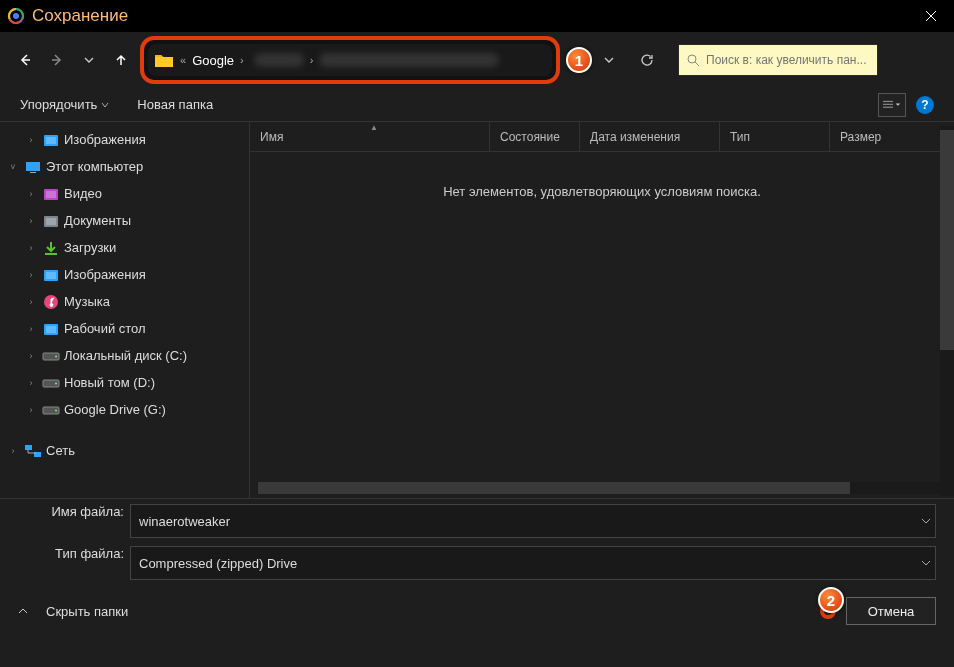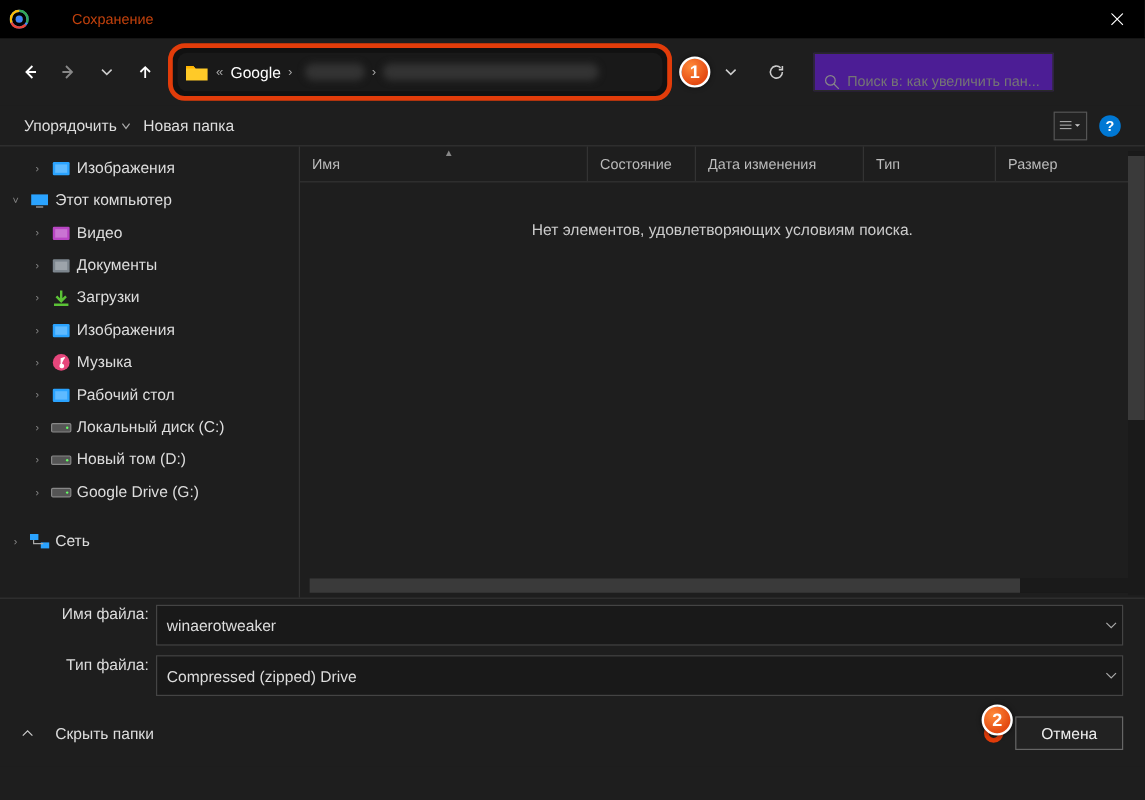--- a/index.html
+++ b/index.html
@@ -1,37 +1,37 @@
 <!DOCTYPE html>
 <html><head>
 <meta charset="utf-8">
 <style>
 * { margin:0; padding:0; box-sizing:border-box; font-family:"Segoe UI",Arial,sans-serif; }
 body { background:#1e1e1e; color:#ccc; width:954px; height:667px; overflow:hidden; position:relative; font-size:13px; }
 .titlebar { height:32px; background:#000; display:flex; align-items:center; padding:0 8px; border-bottom:1px solid #000; }
 .titlebar .t-icon { width:16px; height:16px; margin-right:8px; }
-.titlebar .title { flex:1; font-size:12px; color:#c2410c;margin-left:28px; }
+.titlebar .title { flex:1; font-size:17px; color:#fdba74; }
 .titlebar .close { width:46px; height:32px; display:flex; align-items:center; justify-content:center; margin-right:-8px; }
 .titlebar .close svg { width:10px; height:10px; }
 .navrow { height:56px; display:flex; align-items:center; padding:0 12px; gap:6px; background:#1e1e1e; }
 .nav-btn { width:26px; height:30px; display:flex; align-items:center; justify-content:center; color:#ccc; }
 .addr-wrap { border:4px solid #e23c0a; border-radius:14px; padding:4px; display:flex; align-items:center; flex:0 0 420px; height:48px; background:#111; position:relative; }
 .addr-inner { display:flex; align-items:center; gap:6px; padding:0 6px; width:100%; height:100%; background:#191919; border-radius:8px; }
 .folder-ico { width:20px; height:16px; }
 .chevs { color:#aaa; font-size:11px; }
 .crumb { color:#fff; font-size:13px; }
 .blurred { height:14px; width:180px; border-radius:8px; background:#333; filter:blur(3px); }
 .blurred.small { width:50px; margin-left:4px;}
 .marker { width:26px; height:26px; border-radius:50%; background:radial-gradient(circle at 35% 30%,#ff8a3a,#e44a12 70%); border:2px solid #fff; color:#fff; font-weight:bold; display:flex; align-items:center; justify-content:center; font-size:15px; box-shadow:0 0 4px rgba(0,0,0,.6); }
 .marker.m1 { position:absolute; right:-36px; top:50%; transform:translateY(-50%); }
 .dd-chev { width:30px; height:32px; display:flex; align-items:center; justify-content:center; margin-left:28px; }
 .refresh { width:30px; height:32px; display:flex; align-items:center; justify-content:center; margin:0 2px; }
-.search { flex:1; max-width:200px; height:32px; background:#4c1d95; display:flex; align-items:flex-end; padding:0 8px; gap:6px; margin-left:8px; border:1px solid #2a2a2a; }
+.search { flex:1; max-width:200px; height:32px; background:#fef9c3; display:flex; align-items:center; padding:0 8px; gap:6px; margin-left:8px; border:1px solid #2a2a2a; }
 .search input { background:transparent; border:none; color:#888; font-size:12px; flex:1; outline:none; }
-.toolbar { height:34px; display:flex; align-items:center; padding:0 20px; gap:10px; border-bottom:1px solid #333; }
+.toolbar { height:34px; display:flex; align-items:center; padding:0 20px; gap:28px; border-bottom:1px solid #333; }
 .tool-item { display:flex; align-items:center; gap:4px; font-size:13px; color:#ddd; }
 .toolbar .right { margin-left:auto; display:flex; gap:10px; align-items:center; }
 .view-btn { width:28px; height:24px; border:1px solid #555; background:#222; display:flex; align-items:center; justify-content:center; padding:0 4px; }
 .help { width:18px; height:18px; border-radius:50%; background:#0078d4; color:#fff; display:flex; align-items:center; justify-content:center; font-size:12px; font-weight:bold; }
 .mainrow { display:flex; height:376px; }
 .sidebar { width:250px; border-right:1px solid #333; overflow:hidden; padding-top:4px; }
 .tree-item { display:flex; align-items:center; height:27px; padding-left:6px; gap:4px; font-size:13px; color:#ddd; }
 .tree-item .exp { width:14px; font-size:9px; color:#888; display:flex; justify-content:center; }
 .tree-item .ico { width:18px; height:16px; display:flex; align-items:center; justify-content:center; }
 .tree-item.lvl0 {} .tree-item.lvl1 { padding-left:24px; }

